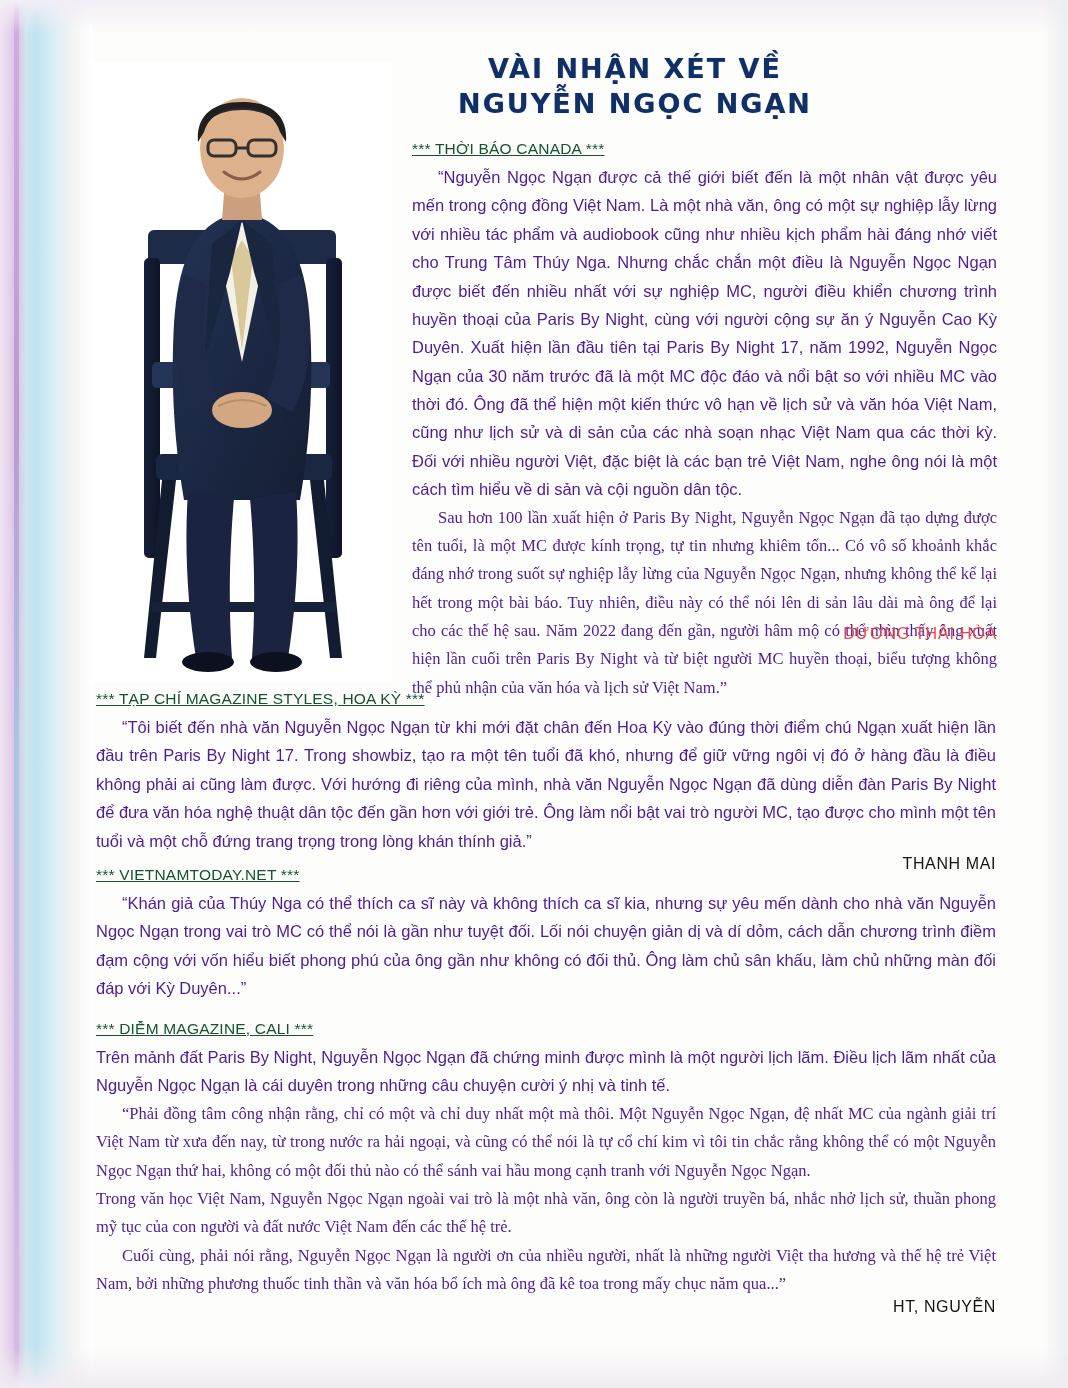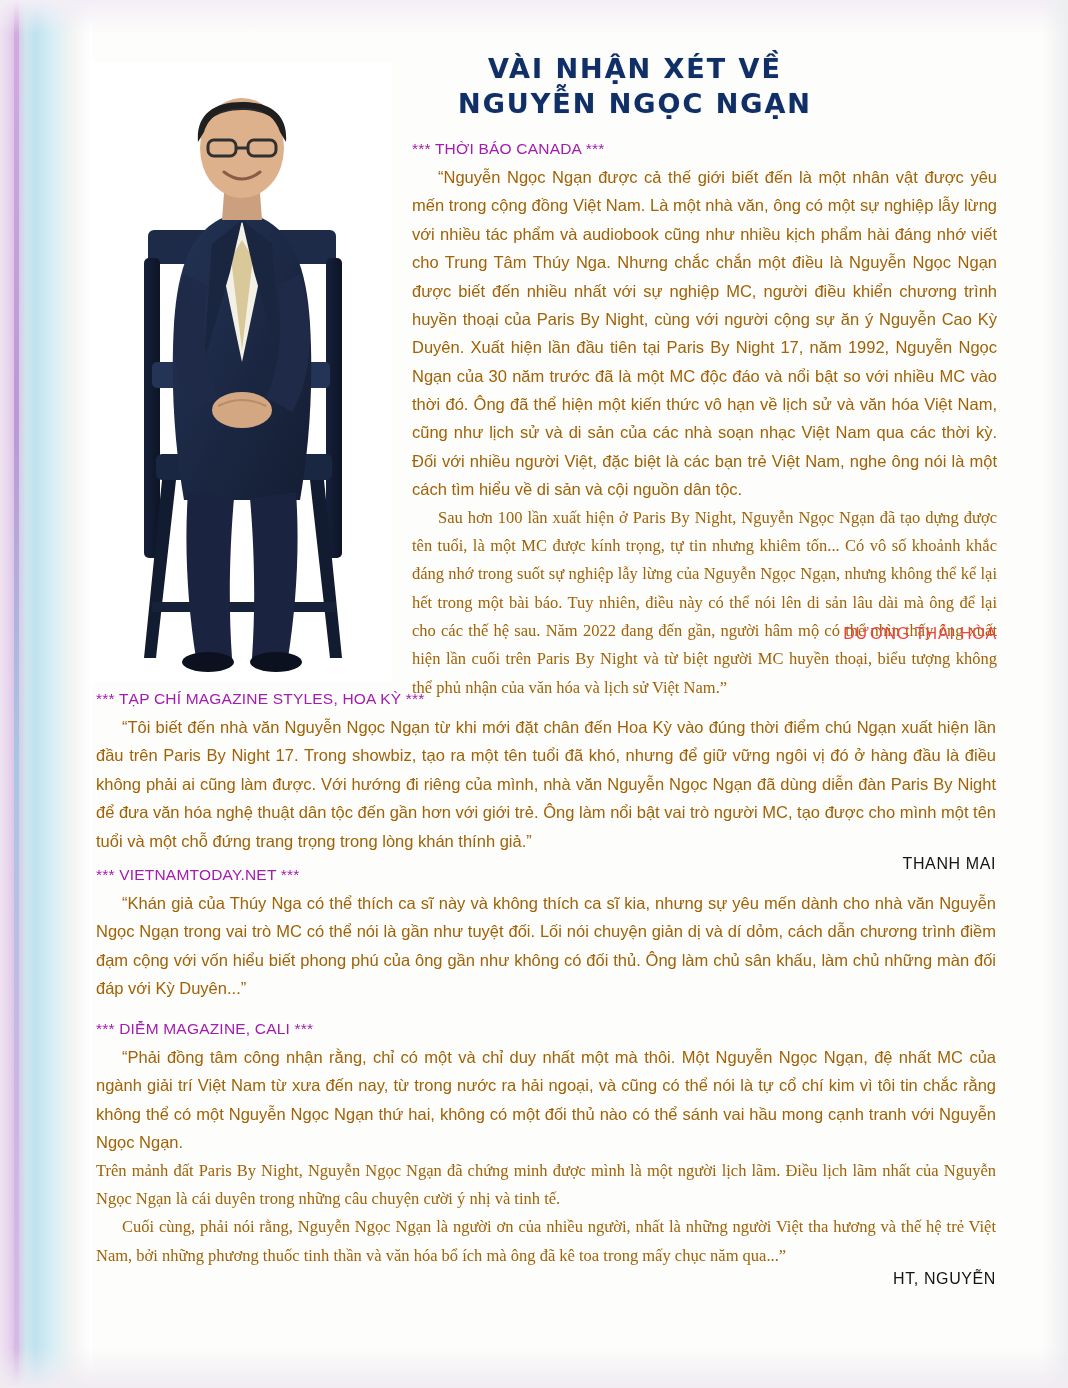--- a/index.html
+++ b/index.html
@@ -98,30 +98,31 @@
     left: 96px;
     width: 900px;
   }
   .blk-vietlife { top: 690px; }
   .blk-vietnamtoday { top: 866px; }
   .blk-diem { top: 1020px; }
 
   .src-head {
     font-family: "Liberation Sans", sans-serif;
     font-size: 15.5px;
-    color: #a21caf;
+    color: #14532d;
     letter-spacing: .2px;
     margin: 0 0 5px 0;
     font-weight: 400;
+    text-decoration: underline;
   }
   p.para {
     margin: 0;
     font-size: 16.5px;
     line-height: 1.72;
-    color: #a16207;
+    color: #4c1d95;
     text-align: justify;
     text-indent: 26px;
     font-family: "Liberation Sans", sans-serif;
   }
   p.para.noindent { text-indent: 0; }
   p.para + p.para { margin-top: 0; font-family: Liberation Serif, serif; }
   .signature {
     font-size: 16px;
     letter-spacing: .6px;
     text-align: right;
@@ -235,20 +236,21 @@
       <div class="signature">THANH MAI</div>
     </div>
 
     <div class="full-width blk-vietnamtoday">
       <div class="src-head">*** VIETNAMTODAY.NET ***</div>
       <p class="para">“Khán giả của Thúy Nga có thể thích ca sĩ này và không thích ca sĩ kia, nhưng sự yêu mến dành cho nhà văn Nguyễn Ngọc Ngạn trong vai trò MC có thể nói là gần như tuyệt đối. Lối nói chuyện giản dị và dí dỏm, cách dẫn chương trình điềm đạm cộng với vốn hiểu biết phong phú của ông gần như không có đối thủ. Ông làm chủ sân khấu, làm chủ những màn đối đáp với Kỳ Duyên...”</p>
     </div>
 
     <div class="full-width blk-diem">
       <div class="src-head">*** DIỄM MAGAZINE, CALI ***</div>
+      <p class="para noindent">Trên mảnh đất Paris By Night, Nguyễn Ngọc Ngạn đã chứng minh được mình là một người lịch lãm. Điều lịch lãm nhất của Nguyễn Ngọc Ngạn là cái duyên trong những câu chuyện cười ý nhị và tinh tế.</p>
       <p class="para">“Phải đồng tâm công nhận rằng, chỉ có một và chỉ duy nhất một mà thôi. Một Nguyễn Ngọc Ngạn, đệ nhất MC của ngành giải trí Việt Nam từ xưa đến nay, từ trong nước ra hải ngoại, và cũng có thể nói là tự cổ chí kim vì tôi tin chắc rằng không thể có một Nguyễn Ngọc Ngạn thứ hai, không có một đối thủ nào có thể sánh vai hầu mong cạnh tranh với Nguyễn Ngọc Ngạn.</p>
-      <p class="para noindent">Trên mảnh đất Paris By Night, Nguyễn Ngọc Ngạn đã chứng minh được mình là một người lịch lãm. Điều lịch lãm nhất của Nguyễn Ngọc Ngạn là cái duyên trong những câu chuyện cười ý nhị và tinh tế.</p>
+      <p class="para noindent">Trong văn học Việt Nam, Nguyễn Ngọc Ngạn ngoài vai trò là một nhà văn, ông còn là người truyền bá, nhắc nhở lịch sử, thuần phong mỹ tục của con người và đất nước Việt Nam đến các thế hệ trẻ.</p>
       <p class="para">Cuối cùng, phải nói rằng, Nguyễn Ngọc Ngạn là người ơn của nhiều người, nhất là những người Việt tha hương và thế hệ trẻ Việt Nam, bởi những phương thuốc tinh thần và văn hóa bổ ích mà ông đã kê toa trong mấy chục năm qua...”</p>
       <div class="signature">HT, NGUYỄN</div>
     </div>
 
   </div>
 </div>
 
 </body></html>

